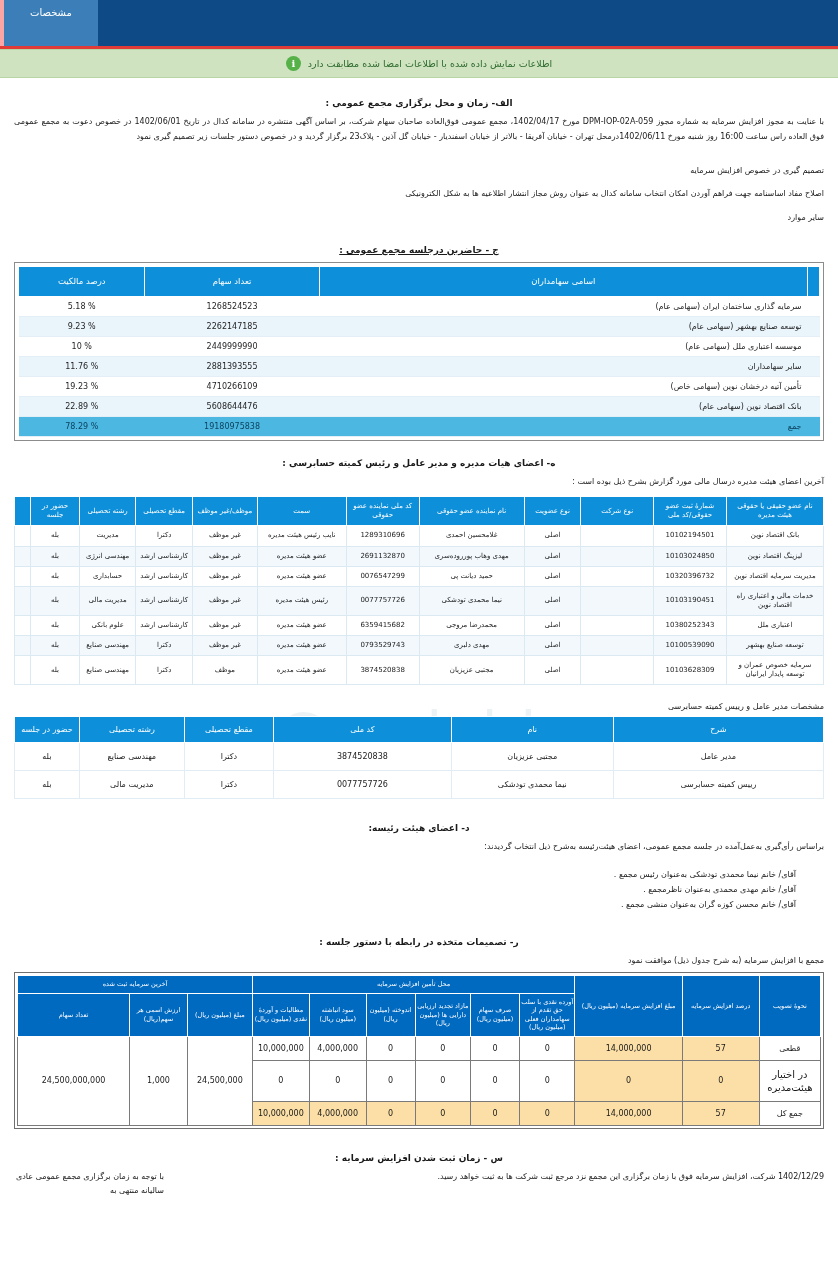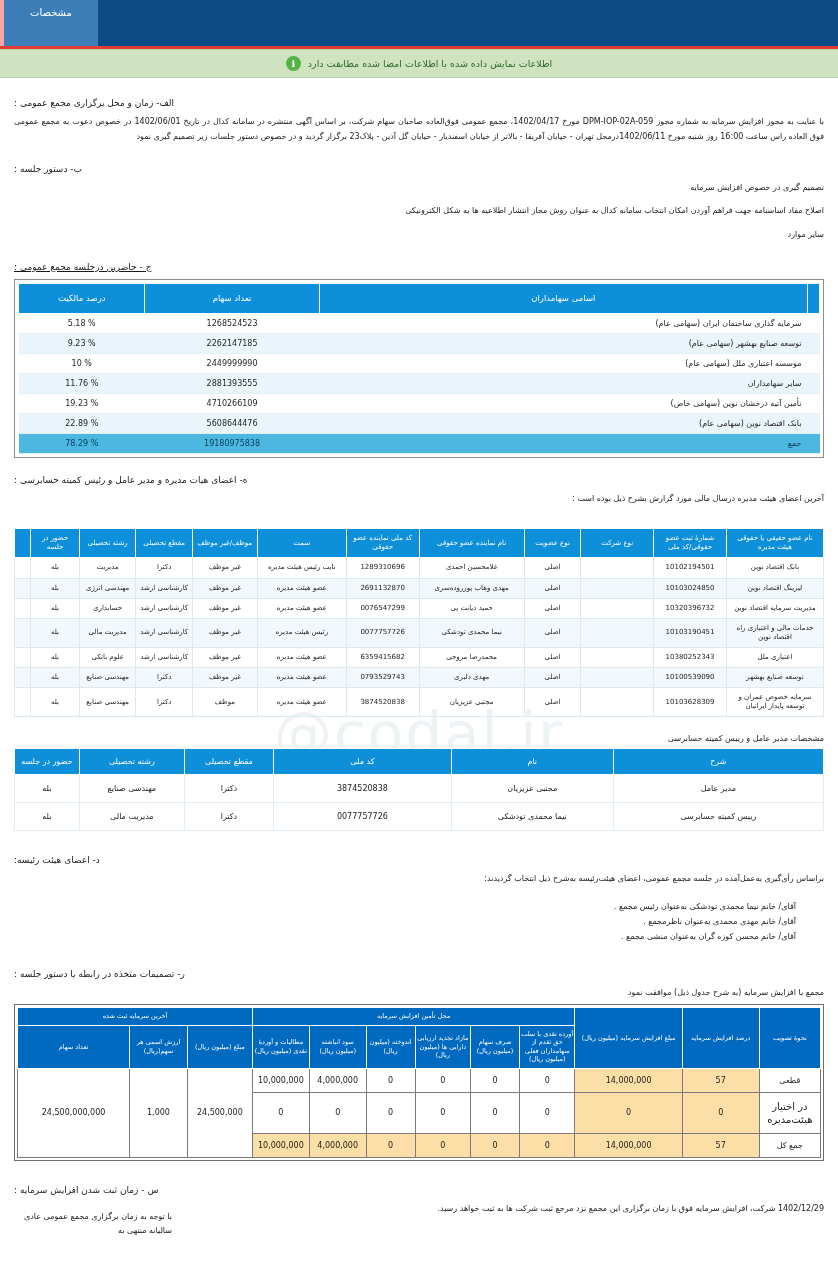--- a/index.html
+++ b/index.html
@@ -67,23 +67,23 @@
   .subject {
     font-size: 9.5px;
     font-weight: bold;
     text-align: center;
     margin: 14px 0 22px 0;
     line-height: 1.5;
   }
 
   .sec-title {
     font-size: 9px;
-    font-weight: normal;
+    font-weight: bold;
     margin: 0 0 7px 0;
-    text-align: left;
+    text-align: center;
   }
   .sec-title.u { text-decoration: underline; }
   .para {
     font-size: 8px;
     line-height: 1.85;
     text-align: justify;
     margin: 0 0 9px 0;
   }
   .para.c { text-align: right; }
   .gap-s { height: 10px; }
@@ -193,21 +193,20 @@
 <div class="wm">@codal.ir</div>
 
 <div class="page">
 
 
   <div class="sec-title">الف- زمان و محل برگزاری مجمع عمومی :</div>
   <div class="para">با عنایت به مجوز افزایش سرمایه به شماره مجوز DPM-IOP-02A-059 مورخ 1402/04/17، مجمع عمومی فوق‌العاده صاحبان سهام شرکت، بر اساس آگهی منتشره در سامانه کدال در تاریخ 1402/06/01 در خصوص دعوت به مجمع عمومی فوق العاده راس ساعت 16:00 روز شنبه مورخ 1402/06/11درمحل تهران - خیابان آفریقا - بالاتر از خیابان اسفندیار - خیابان گل آذین - پلاک23  برگزار گردید و در خصوص دستور جلسات زیر تصمیم گیری نمود</div>
 
   <div class="gap-s"></div>
 
-  <div class="sec-title">ب- دستور جلسه :</div>
   <div class="para c">تصمیم گیری در خصوص افزایش سرمایه</div>
   <div class="para c">اصلاح مفاد اساسنامه جهت فراهم آوردن امکان انتخاب سامانه کدال به عنوان روش مجاز انتشار اطلاعیه ها به شکل الکترونیکی</div>
   <div class="para c">سایر موارد</div>
 
   <div class="gap-s"></div>
 
   <div class="sec-title u">ج - حاضرین درجلسه مجمع عمومی :</div>
   <div class="tbl-wrap">
     <table>
       <thead class="t-head">
@@ -261,21 +260,21 @@
           <td class="cell-c">19180975838</td>
           <td class="cell-c">% 78.29</td>
         </tr>
       </tbody>
     </table>
   </div>
 
   <div class="gap-m"></div>
 
   <div class="sec-title">ه- اعضای هیات مدیره و مدیر عامل و رئیس کمیته حسابرسی :</div>
-  <div class="para c" style="margin-bottom:21px;">آخرین اعضای هیئت مدیره درسال مالی مورد گزارش بشرح ذیل بوده است :</div>
+  <div class="para c" style="margin-bottom:6px;">آخرین اعضای هیئت مدیره درسال مالی مورد گزارش بشرح ذیل بوده است :</div>
 
   <table class="board-tbl">
     <thead>
       <tr>
         <th style="width:12%">نام عضو حقیقی یا حقوقی هیئت مدیره</th>
         <th style="width:9%">شمارهٔ ثبت عضو حقوقی/کد ملی</th>
         <th style="width:9%">نوع شرکت</th>
         <th style="width:7%">نوع عضویت</th>
         <th style="width:13%">نام نماینده عضو حقوقی</th>
         <th style="width:9%">کد ملی نماینده عضو حقوقی</th>
@@ -513,18 +512,18 @@
         </tr>
       </tbody>
     </table>
   </div>
 
   <div class="gap-l"></div>
 
   <div class="sec-title">س - زمان ثبت شدن افزایش سرمایه :</div>
   <div style="display:flex; justify-content:space-between; align-items:flex-start; gap:10px;">
     <div class="para" style="flex:1; margin:0;">1402/12/29 شرکت، افزایش سرمایه فوق با زمان برگزاری این مجمع نزد مرجع ثبت شرکت ها به ثبت خواهد رسید.</div>
-    <div class="para" style="width:150px; margin:8px; text-align:right;">با توجه به زمان برگزاری مجمع عمومی عادی سالیانه منتهی به</div>
+    <div class="para" style="width:150px; margin:0; text-align:right;">با توجه به زمان برگزاری مجمع عمومی عادی سالیانه منتهی به</div>
   </div>
 
   <div class="gap-m"></div>
 
 </div>
 
 </body></html>

